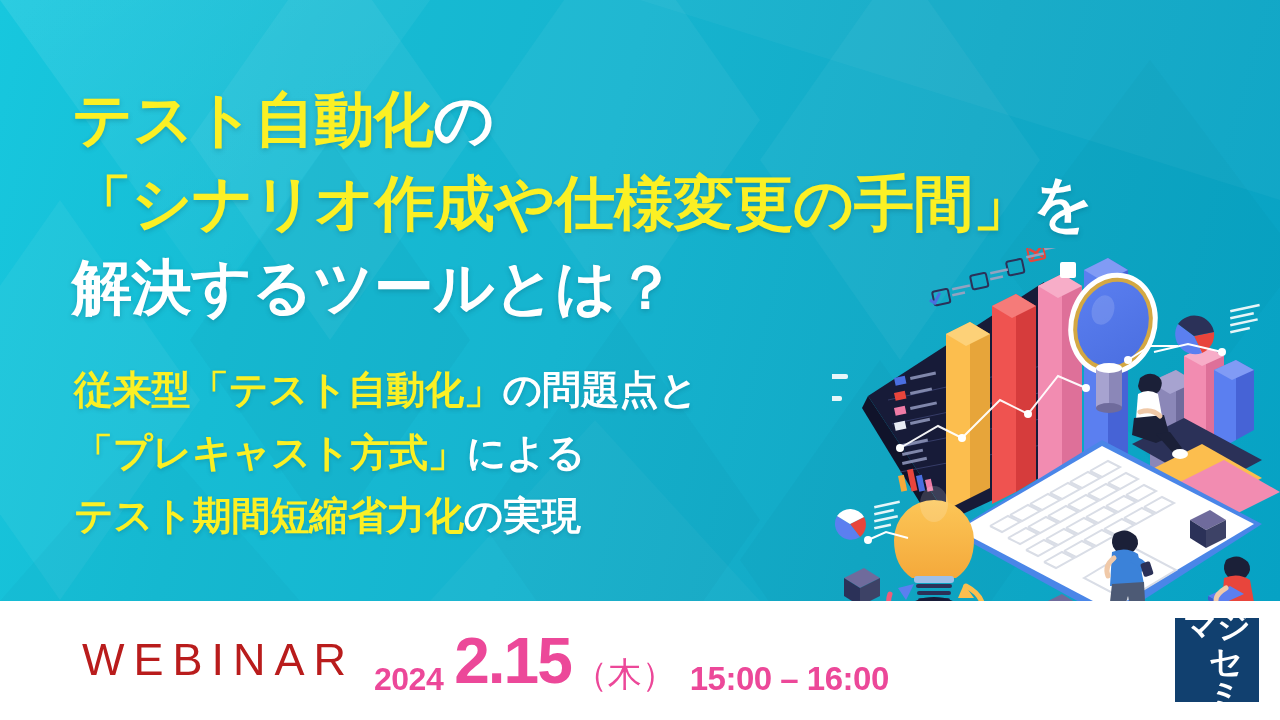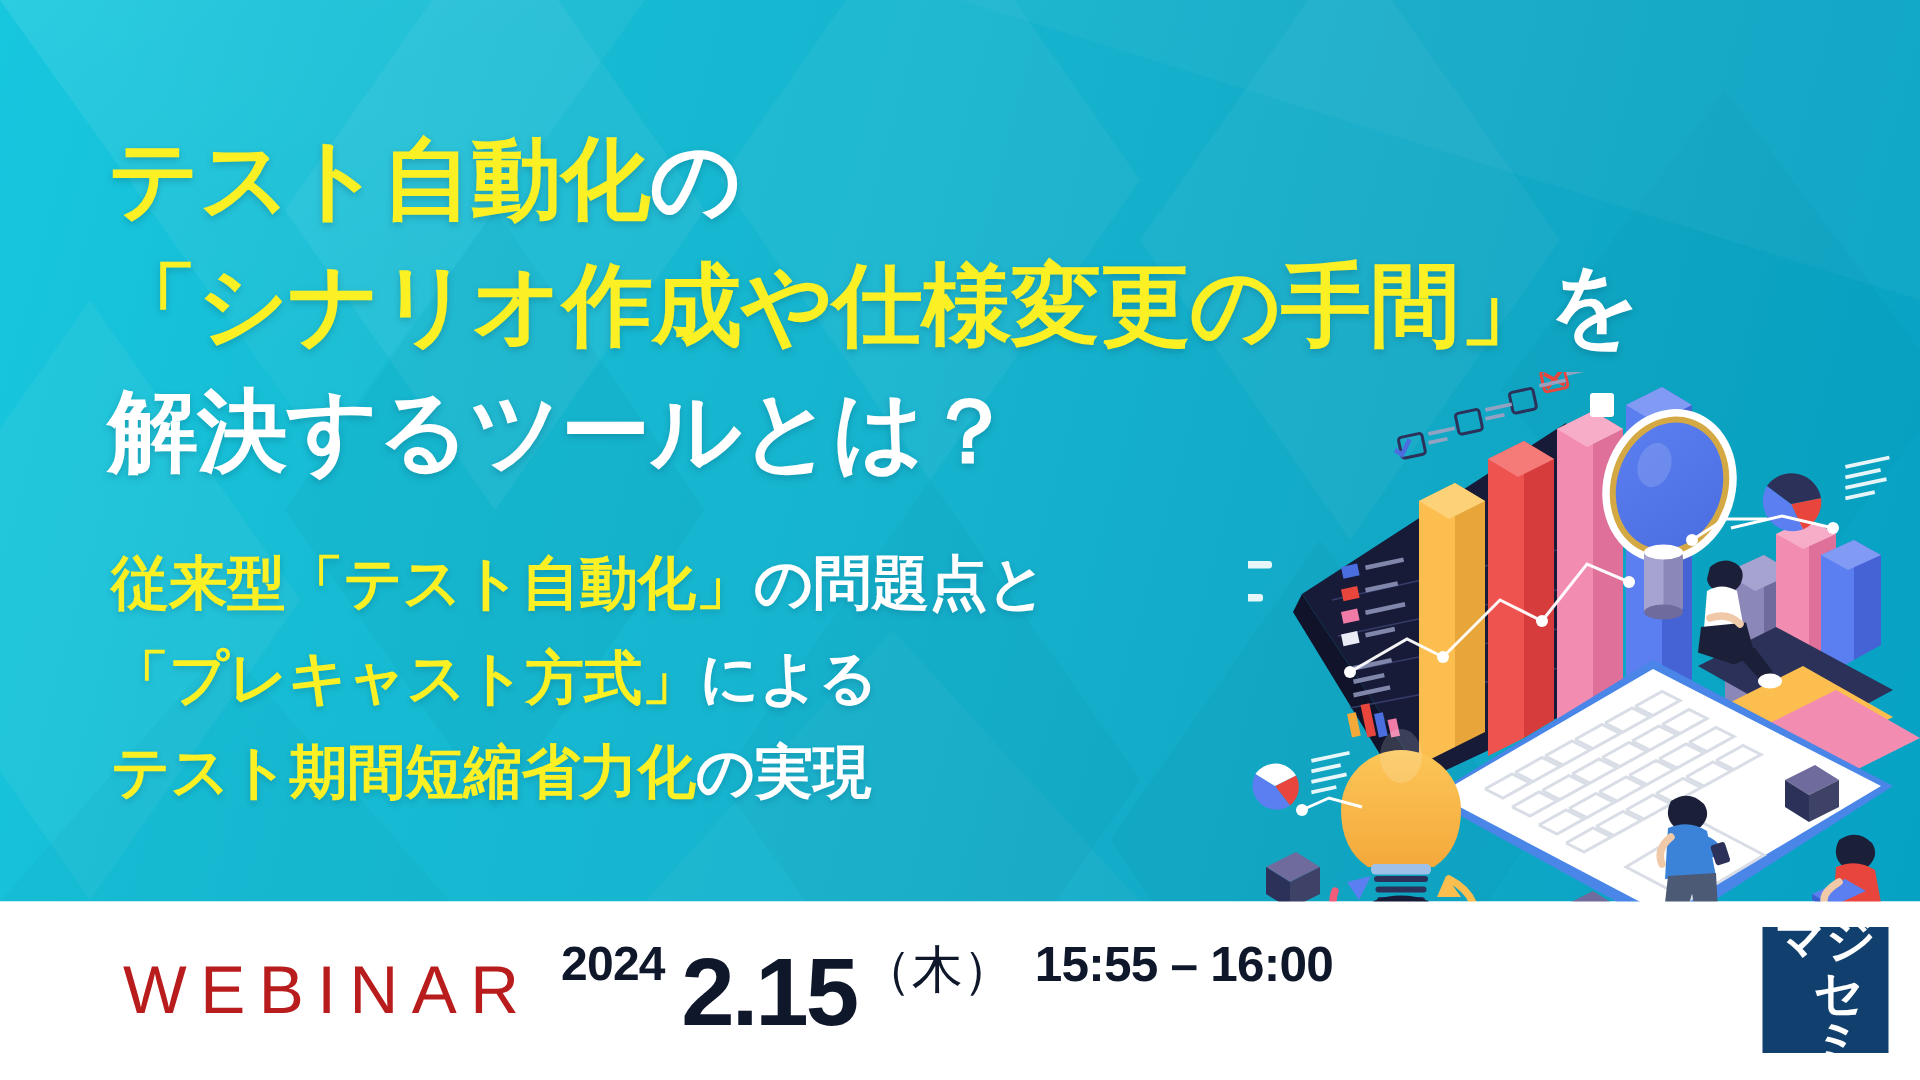--- a/index.html
+++ b/index.html
@@ -97,23 +97,23 @@
     letter-spacing: 9px;
     color: #b91c1c;
     z-index: 9;
     font-family: "Liberation Sans", "DejaVu Sans", sans-serif;
   }
   .date-row {
     position: absolute;
     left: 374px;
     top: 624px;
     display: flex;
-    align-items: flex-start;
+    align-items: flex-end;
     z-index: 9;
-    color: #0f172a;
+    color: #ec4899;
     white-space: nowrap;
   }
   .d-year  { font-size: 32px; font-weight: 700; letter-spacing: -0.5px; }
   .d-day   { font-size: 64px; font-weight: 700; letter-spacing: -2px; margin-left: 11px; }
   .d-dow   { font-size: 34px; font-weight: 400; margin-left: 3px; }
   .d-time  { font-size: 33px; font-weight: 700; letter-spacing: -0.5px; margin-left: 14px; }
 
   
   .logo {
     position: absolute;
@@ -463,21 +463,21 @@
   </div>
 
   <div class="bottom-bar"></div>
 
   <div class="webinar-word">WEBINAR</div>
 
   <div class="date-row">
     <span class="d-year">2024</span>
     <span class="d-day">2.15</span>
     <span class="d-dow">（木）</span>
-    <span class="d-time">15:55 – 16:00</span>
+    <span class="d-time">15:00 – 16:00</span>
   </div>
 
   <div class="logo">
     <span class="logo-line">マジ</span>
     <span class="logo-line">セミ</span>
   </div>
 
 </div>
 
 </body></html>

